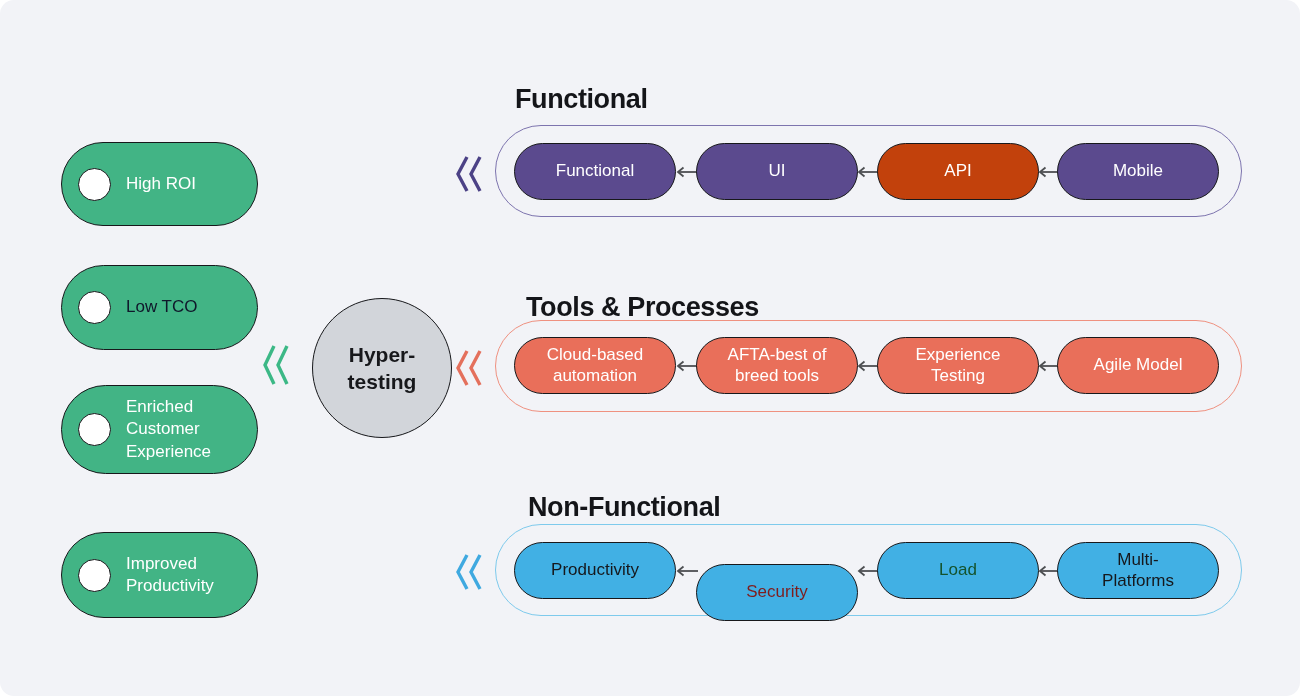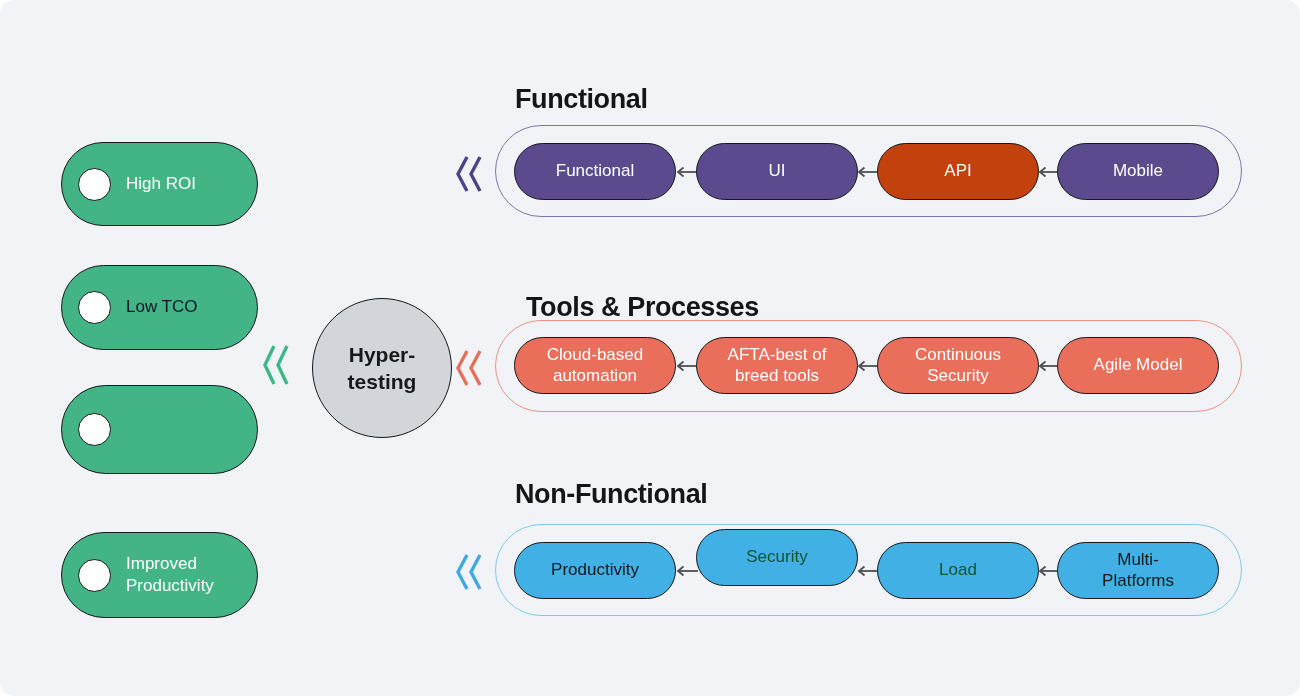--- a/index.html
+++ b/index.html
@@ -60,20 +60,21 @@
     <div class="benefit-pill" style="top: 142px; height: 84px; background: rgb(66, 180, 133); color: rgb(255, 255, 255);">
       <span class="benefit-dot"></span>
       <span class="benefit-label">High ROI</span>
     </div>
     <div class="benefit-pill" style="top: 265px; height: 85px; background: rgb(66, 180, 133); color: #0f172a;">
       <span class="benefit-dot"></span>
       <span class="benefit-label">Low TCO</span>
     </div>
     <div class="benefit-pill" style="top: 385px; height: 89px; background: rgb(66, 180, 133); color: rgb(255, 255, 255);">
       <span class="benefit-dot"></span>
+      <span class="benefit-label">Enriched Customer Experience</span>
     </div>
     <div class="benefit-pill" style="top: 532px; height: 86px; background: rgb(66, 180, 133); color: rgb(255, 255, 255);">
       <span class="benefit-dot"></span>
       <span class="benefit-label">Improved Productivity</span>
     </div>
     <svg class="chevron" id="benefits-chevron" style="left:263px;top:343px;" width="26" height="44" viewBox="0 0 26 44" fill="none" stroke="#3cb886" stroke-width="3.4">
       <polyline points="11,3 2,22 11,41"></polyline>
       <polyline points="24,3 15,22 24,41"></polyline>
     </svg>
   </section>
@@ -122,50 +123,50 @@
       <polyline points="11,3 2,20 11,37"></polyline>
       <polyline points="24,3 15,20 24,37"></polyline>
     </svg>
     <div class="row-pill" style="left: 514px; top: 337px; background: rgb(233, 111, 90); color: rgb(255, 255, 255);">
       <span>Cloud-based automation</span>
     </div>
     <div class="row-pill" style="left: 696px; top: 337px; background: rgb(233, 111, 90); color: rgb(255, 255, 255);">
       <span>AFTA-best of breed tools</span>
     </div>
     <div class="row-pill" style="left: 877px; top: 337px; background: rgb(233, 111, 90); color: rgb(255, 255, 255);">
-      <span>Continuous Security</span>
+      <span>Experience Testing</span>
     </div>
     <div class="row-pill" style="left: 1057px; top: 337px; background: rgb(233, 111, 90); color: rgb(255, 255, 255);">
       <span>Agile Model</span>
     </div>
     <svg class="flow-arrow" style="left:674px;top:359px;" width="24" height="14" viewBox="0 0 24 14" fill="none" stroke="#4d4f52" stroke-width="1.8">
       <line x1="24" y1="7" x2="4" y2="7"></line>
       <polyline points="9.5,2.5 4,7 9.5,11.5"></polyline>
     </svg>
     <svg class="flow-arrow" style="left:855px;top:359px;" width="24" height="14" viewBox="0 0 24 14" fill="none" stroke="#4d4f52" stroke-width="1.8">
       <line x1="24" y1="7" x2="4" y2="7"></line>
       <polyline points="9.5,2.5 4,7 9.5,11.5"></polyline>
     </svg>
     <svg class="flow-arrow" style="left:1036px;top:359px;" width="24" height="14" viewBox="0 0 24 14" fill="none" stroke="#4d4f52" stroke-width="1.8">
       <line x1="24" y1="7" x2="4" y2="7"></line>
       <polyline points="9.5,2.5 4,7 9.5,11.5"></polyline>
     </svg>
   </section>
 
   <section>
-    <h2 class="group-title" style="top: 479px; margin: 0px; color: rgb(20, 21, 25);">Non-Functional</h2>
+    <h2 class="group-title" style="top: 479px; margin: 13px; color: rgb(20, 21, 25);">Non-Functional</h2>
     <div class="row-outline" style="top: 524px; border-color: rgb(126, 202, 236);"></div>
     <svg class="chevron" style="left:455px;top:552px;" width="28" height="40" viewBox="0 0 26 40" fill="none" stroke="#3fa9e0" stroke-width="3.4">
       <polyline points="11,3 2,20 11,37"></polyline>
       <polyline points="24,3 15,20 24,37"></polyline>
     </svg>
     <div class="row-pill" style="left: 514px; top: 542px; background: rgb(65, 176, 228); color: rgb(22, 24, 28);">
       <span>Productivity</span>
     </div>
-    <div class="row-pill" style="left: 696px; top: 529px; background: rgb(65, 176, 228); color: #14532d;">
+    <div class="row-pill" style="left: 696px; top: 564px; background: rgb(65, 176, 228); color: #7f1d1d;">
       <span>Security</span>
     </div>
     <div class="row-pill" style="left: 877px; top: 542px; background: rgb(65, 176, 228); color: #14532d;">
       <span>Load</span>
     </div>
     <div class="row-pill" style="left: 1057px; top: 542px; background: rgb(65, 176, 228); color: rgb(22, 24, 28);">
       <span>Multi-Platforms</span>
     </div>
     <svg class="flow-arrow" style="left:674px;top:564px;" width="24" height="14" viewBox="0 0 24 14" fill="none" stroke="#4d4f52" stroke-width="1.8">
       <line x1="24" y1="7" x2="4" y2="7"></line>

